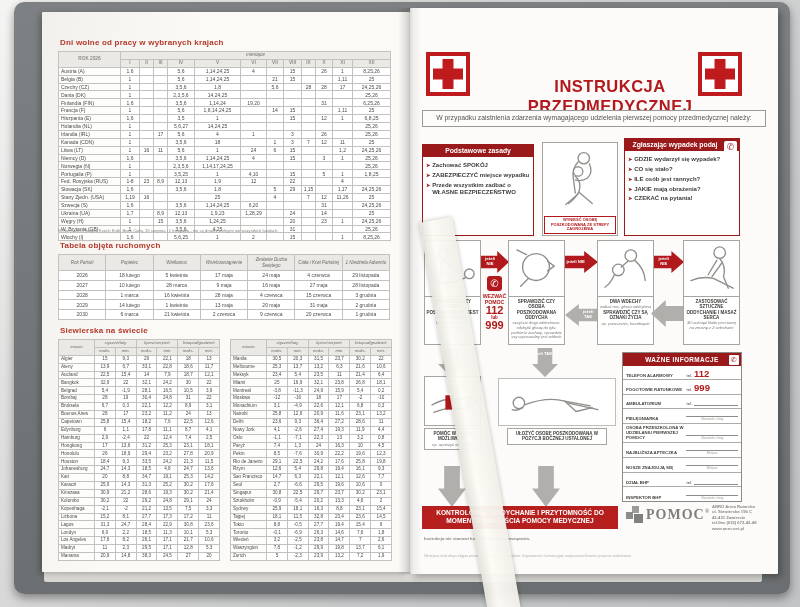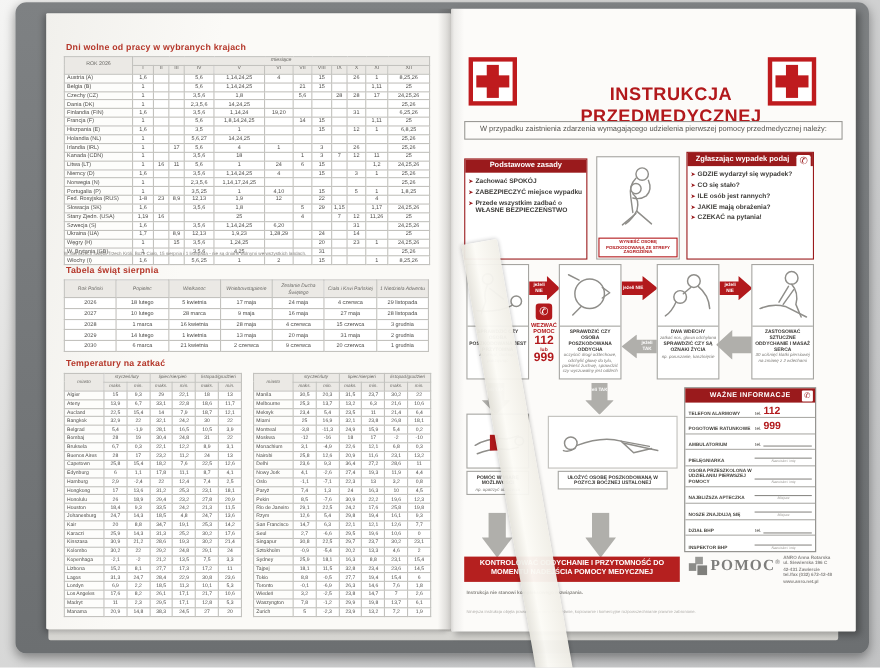--- a/index.html
+++ b/index.html
@@ -479,21 +479,21 @@
             <td>15</td>
             <td></td>
             <td></td>
             <td>1</td>
             <td>8,25,26</td>
           </tr>
         </tbody>
       </table>
     <div class="lp-abs footnote" style="left:16px;top:216px;width:336px;">W Niemczech święta Trzech Króli, Boże Ciało, 15 sierpnia i 1 listopada - nie są dniami wolnymi we wszystkich landach.</div>
 
-    <div class="lp-abs ptitle" style="left:18px;top:229px;">Tabela świąt sierpnia</div>
+    <div class="lp-abs ptitle" style="left:18px;top:229px;">Tabela objęta ruchomych</div>
     <table class="tbl" id="feasts" style="position:absolute;left:16px;top:242px;">
         <thead>
           <tr>
             <th>Rok Pański</th>
             <th>Popielec</th>
             <th>Wielkanoc</th>
             <th>Wniebowstąpienie</th>
             <th>Zesłanie Ducha Świętego</th>
             <th>Ciała i Krwi Pańskiej</th>
             <th>1 Niedziela Adwentu</th>
@@ -541,21 +541,21 @@
             <td>6 marca</td>
             <td>21 kwietnia</td>
             <td>2 czerwca</td>
             <td>9 czerwca</td>
             <td>20 czerwca</td>
             <td>1 grudnia</td>
           </tr>
         </tbody>
       </table>
 
-    <div class="lp-abs ptitle" style="left:18px;top:314px;">Temperatury na zatkać</div>
+    <div class="lp-abs ptitle" style="left:18px;top:314px;">Siewierska na świecie</div>
     <table class="tbl temp-table" id="temps-left" style="position:absolute;left:16px;top:327px;">
       <colgroup>
           <col style="width:36px">
           <col>
           <col>
           <col>
           <col>
           <col>
           <col>
         </colgroup>

